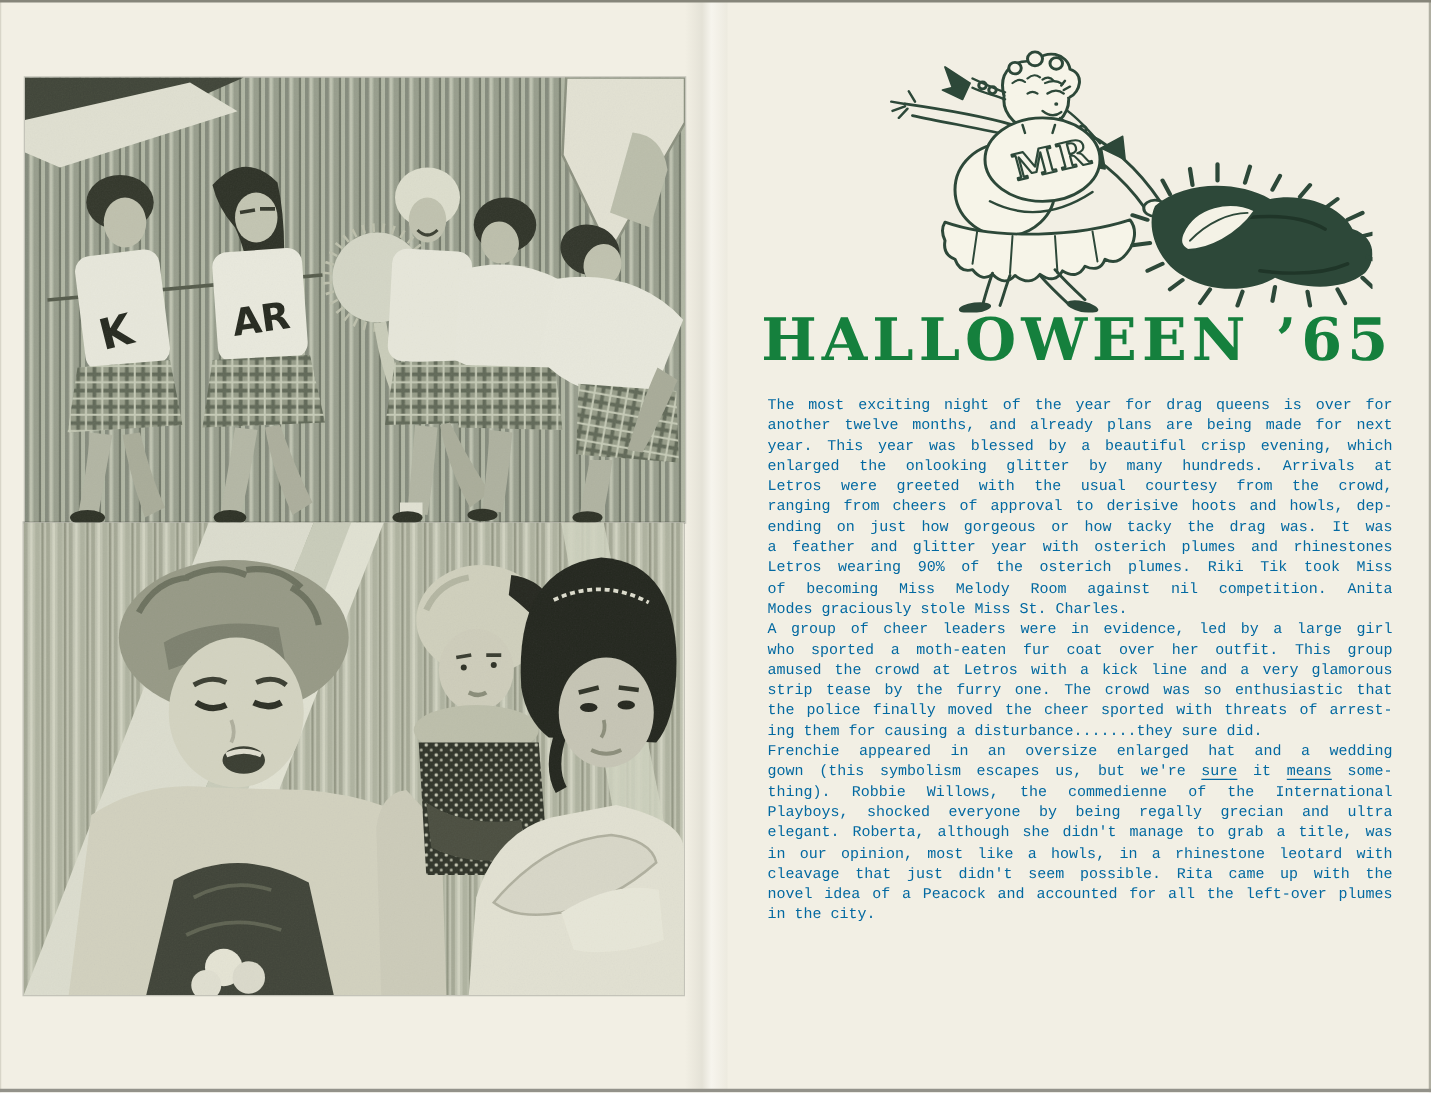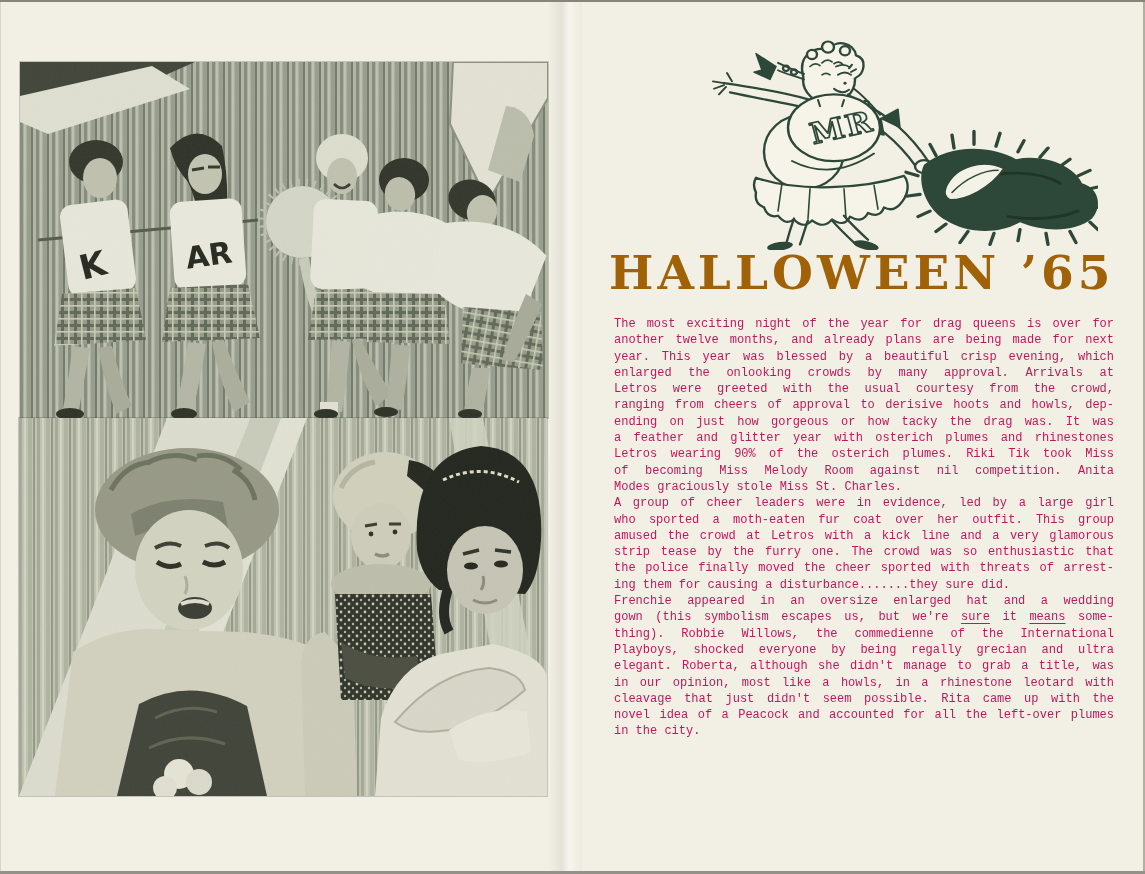--- a/index.html
+++ b/index.html
@@ -25,26 +25,26 @@
   .photo-top    { left:20px; top:62px;  width:528px; height:356px; }
   .photo-bottom { left:19px; top:418px; width:528px; height:378px; }
 
   .illustration { position:absolute; left:698px; top:35px; width:400px; height:215px; }
   .illustration svg { display:block; width:100%; height:100%; }
 
   .headline {
     position:absolute; left:609px; top:249px; margin:0;
     font-family:"DejaVu Serif", serif; font-weight:bold;
     font-size:47px; line-height:1; letter-spacing:4px;
-    color:#a16207; white-space:nowrap;
+    color:#15803d; white-space:nowrap;
   }
   .article {
     position:absolute; left:614px; top:316px; width:500px;
     font-family:"Liberation Mono", monospace;
-    font-size:12px; line-height:16.3px; color:#be185d;
+    font-size:12px; line-height:16.3px; color:#0369a1;
   }
   .article .line { text-align:justify; text-align-last:justify; }
   .article .line.end { text-align-last:left; }
   .article u { text-underline-offset:3px;margin-top:24px; }
 </style>
 </head>
 <body>
 
 <div class="spread">
 
@@ -312,21 +312,21 @@
         </g>
       </svg>
     </div>
 
     <h1 class="headline">HALLOWEEN ’65</h1>
 
     <div class="article">
         <div class="line">The most exciting night of the year for drag queens is over for</div>
         <div class="line">another twelve months, and already plans are being made for next</div>
         <div class="line">year.  This year was blessed by a beautiful crisp evening, which</div>
-        <div class="line">enlarged the onlooking crowds by many approval.  Arrivals at</div>
+        <div class="line">enlarged the onlooking glitter by many hundreds.  Arrivals at</div>
         <div class="line">Letros were greeted with the usual courtesy from the crowd,</div>
         <div class="line">ranging from cheers of approval to derisive hoots and howls, dep-</div>
         <div class="line">ending on just how gorgeous or how tacky the drag was.  It was</div>
         <div class="line">a feather and glitter year with osterich plumes and rhinestones</div>
         <div class="line">Letros wearing 90% of the osterich plumes.  Riki Tik took Miss</div>
         <div class="line">of becoming Miss Melody Room against nil competition.  Anita</div>
         <div class="line end">Modes graciously stole Miss St. Charles.</div>
         <div class="line">A group of cheer leaders were in evidence, led by a large girl</div>
         <div class="line">who sported a moth-eaten fur coat over her outfit.  This group</div>
         <div class="line">amused the crowd at Letros with a kick line and a very glamorous</div>

